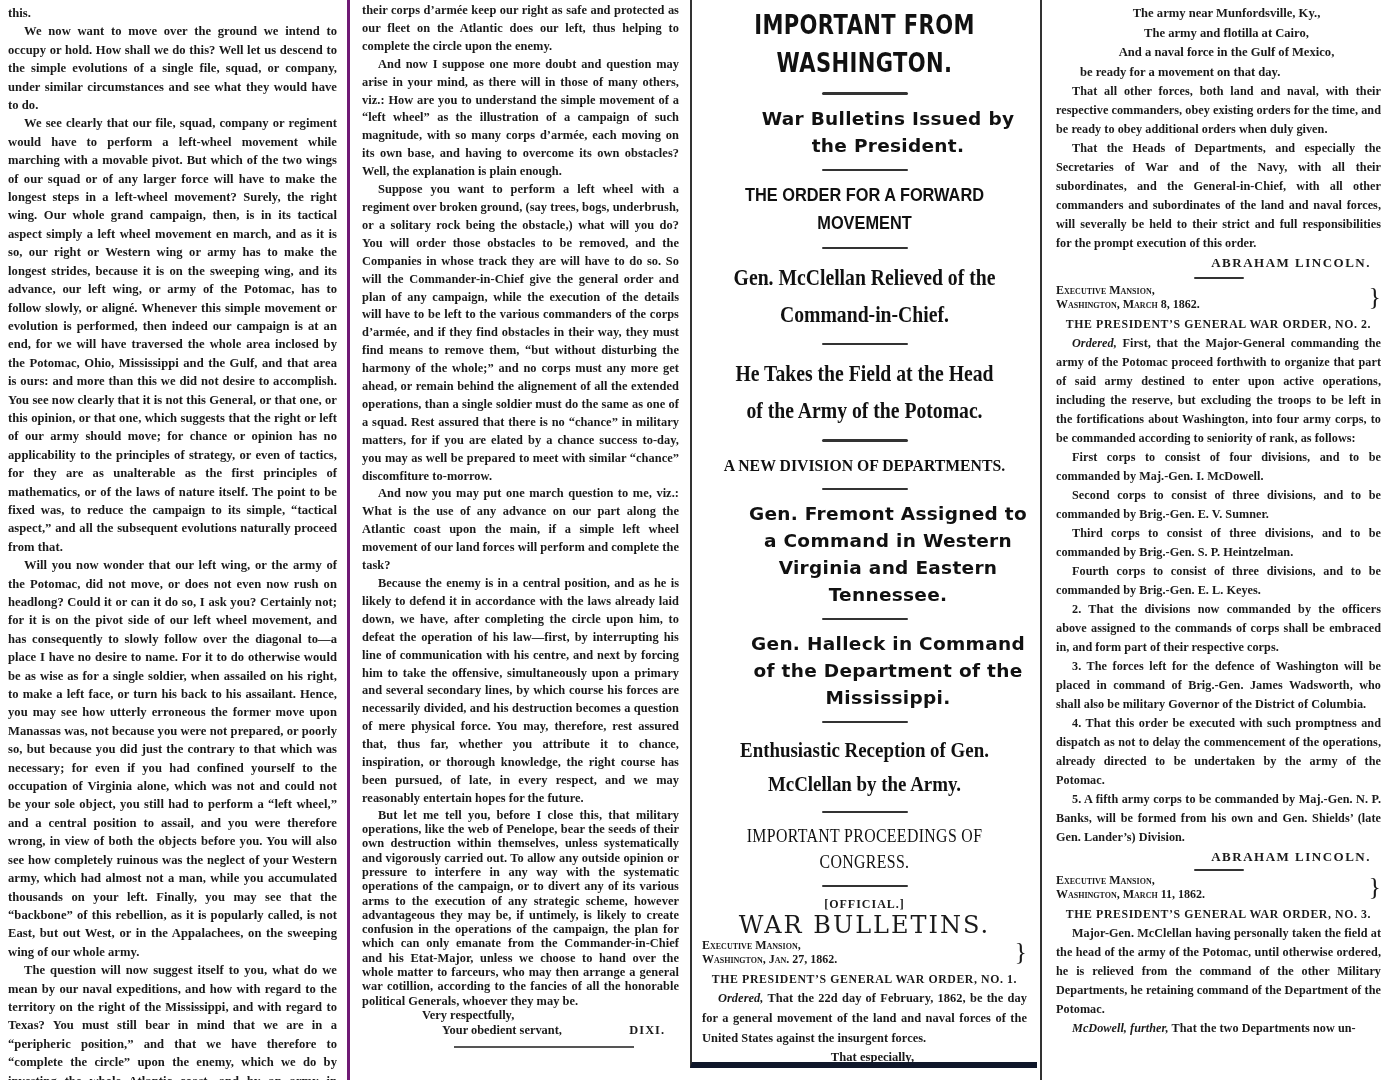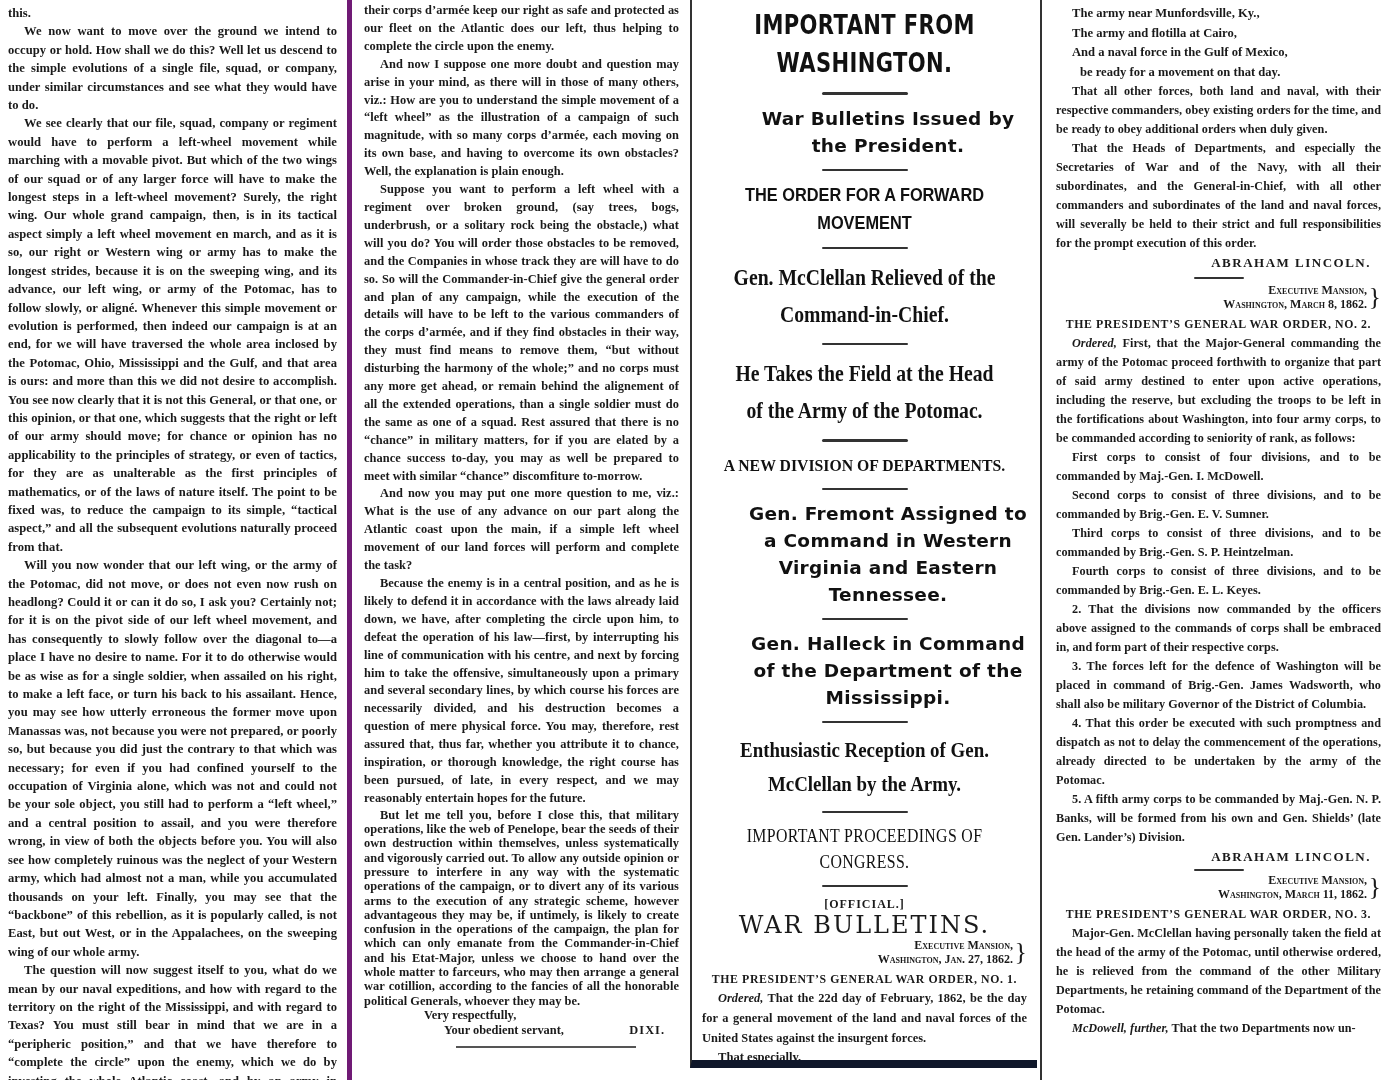--- a/index.html
+++ b/index.html
@@ -1,51 +1,51 @@
 <!DOCTYPE html>
 <html><head>
 <meta charset="utf-8">
 <style>
   html,body{margin:0;padding:0;}
   body{width:1389px;height:1080px;background:#ffffff;overflow:hidden;position:relative;
        font-family:"Liberation Serif","DejaVu Serif",serif;color:#1a1a1a;}
   .page{position:absolute;left:0;top:0;width:1207px;height:1080px;}
   .col{position:absolute;top:0;height:1080px;overflow:hidden;box-sizing:border-box;}
   .c1{left:0;width:345px;padding:4px 8px 0 8px;}
-  .c2{left:347px;width:340px;padding:2px 8px 0 12px;border-left:5px solid #701a75;}
-  .c3{left:690px;width:347px;padding:2px 10px 0 10px;border-left:2px solid #333;height:1068px;border-bottom:8px solid #0f172a;}
+  .c2{left:347px;width:340px;padding:2px 8px 0 12px;border-left:3px solid #701a75;}
+  .c3{left:690px;width:347px;padding:2px 10px 0 10px;border-left:2px solid #333;height:1068px;border-bottom:6px solid #0f172a;}
   .c4{left:1040px;width:349px;padding:4px 8px 0 14px;border-left:2px solid #333;}
   p.body{margin:0;font-size:12.6px;line-height:18.4px;text-align:justify;font-weight:bold;letter-spacing:0.05px;}
   p.indent{text-indent:16px;}
   .c2 p.body{font-size:12.4px;line-height:17.9px;}
   .c2 p.tight{line-height:14.3px;}
   em{}
   .sc{font-variant:small-caps;}
   .hd{text-align:center;font-family:"Liberation Sans","DejaVu Sans",sans-serif;font-weight:bold;color:#111;margin:0;}
   .h-main{font-family:"DejaVu Sans","Liberation Sans",sans-serif;font-size:27px;line-height:38px;transform:scaleX(0.78);letter-spacing:0.5px;margin-top:4px;}
   .h-black{font-family:"DejaVu Sans",sans-serif;font-size:18.5px;line-height:27px;font-weight:900;letter-spacing:0.3px;margin-left:47px;}
   .h-cond{font-size:19px;line-height:28px;transform:scaleX(0.86);}
   .h-serif{font-family:"Liberation Serif","DejaVu Serif",serif;font-size:24px;line-height:37px;font-weight:bold;transform:scaleX(0.82);}
   .h-serif2{font-family:"Liberation Serif","DejaVu Serif",serif;font-size:21px;line-height:34px;font-weight:bold;transform:scaleX(0.9);}
   .h-caps{font-family:"Liberation Serif","DejaVu Serif",serif;font-size:17.5px;line-height:26px;font-weight:bold;transform:scaleX(0.9);}
   .h-caps2{font-family:"Liberation Serif","DejaVu Serif",serif;font-size:18px;line-height:26px;font-weight:normal;transform:scaleX(0.88);letter-spacing:0.4px;}
   .rule{width:86px;height:3px;background:#333;margin:10px auto;border-radius:2px;}
   .rule.thin{height:2px;}
   .official{text-align:center;font-size:12px;font-weight:bold;letter-spacing:1px;margin-top:10px;}
   .bulletins{text-align:center;font-size:24px;line-height:26px;letter-spacing:2px;font-weight:normal;font-family:"DejaVu Serif",serif;}
-  .dateline{text-align:right;font-size:12px;line-height:14px;font-weight:bold;padding-right:14px;position:relative;}
+  .dateline{font-size:12px;line-height:14px;font-weight:bold;padding-right:14px;position:relative;}
   .dateline .brace{position:absolute;right:0;top:0;font-size:26px;line-height:28px;font-weight:normal;}
   .order-title{text-align:center;font-size:11.8px;font-weight:bold;letter-spacing:0.6px;margin:6px 0 2px;}
   .sig{text-align:right;font-size:13px;font-weight:bold;letter-spacing:1.5px;padding-right:10px;line-height:20px;}
   .closing{font-size:12.4px;font-weight:bold;line-height:15px;}
   .closing .l1{padding-left:60px;}
   .closing .l2{padding-left:80px;}
   .closing .l2 .dixi{float:right;margin-right:14px;letter-spacing:1px;}
   .endrule{width:180px;height:2px;background:#555;margin:8px 0 0 92px;}
-  .p-list{margin:0;font-size:12.6px;line-height:19.6px;font-weight:bold;padding-left:16px;}
+  .p-list{margin:0;font-size:12.6px;line-height:19.6px;font-weight:bold;padding-left:16px;text-align:center;}
   .p-hang{margin:0;font-size:12.6px;line-height:19.6px;font-weight:bold;padding-left:24px;}
   .c3 p.body{font-size:12.4px;line-height:19.8px;}
   .c4 p.body{font-size:12.2px;line-height:19px;}
 </style>
 </head>
 <body>
 
 <div class="page">
 
   <div class="col c1">
@@ -53,21 +53,21 @@
     <p class="body indent">We now want to move over the ground we intend to occupy or hold. How shall we do this? Well let us descend to the simple evolutions of a single file, squad, or company, under similar circumstances and see what they would have to do.</p>
     <p class="body indent">We see clearly that our file, squad, company or regiment would have to perform a left-wheel movement while marching with a movable pivot. But which of the two wings of our squad or of any larger force will have to make the longest steps in a left-wheel movement? Surely, the right wing. Our whole grand campaign, then, is in its tactical aspect simply a left wheel movement en march, and as it is so, our right or Western wing or army has to make the longest strides, because it is on the sweeping wing, and its advance, our left wing, or army of the Potomac, has to follow slowly, or aligné. Whenever this simple movement or evolution is performed, then indeed our campaign is at an end, for we will have traversed the whole area inclosed by the Potomac, Ohio, Mississippi and the Gulf, and that area is ours: and more than this we did not desire to accomplish. You see now clearly that it is not this General, or that one, or this opinion, or that one, which suggests that the right or left of our army should move; for chance or opinion has no applicability to the principles of strategy, or even of tactics, for they are as unalterable as the first principles of mathematics, or of the laws of nature itself. The point to be fixed was, to reduce the campaign to its simple, “tactical aspect,” and all the subsequent evolutions naturally proceed from that.</p>
     <p class="body indent">Will you now wonder that our left wing, or the army of the Potomac, did not move, or does not even now rush on headlong? Could it or can it do so, I ask you? Certainly not; for it is on the pivot side of our left wheel movement, and has consequently to slowly follow over the diagonal to—a place I have no desire to name. For it to do otherwise would be as wise as for a single soldier, when assailed on his right, to make a left face, or turn his back to his assailant. Hence, you may see how utterly erroneous the former move upon Manassas was, not because you were not prepared, or poorly so, but because you did just the contrary to that which was necessary; for even if you had confined yourself to the occupation of Virginia alone, which was not and could not be your sole object, you still had to perform a “left wheel,” and a central position to assail, and you were therefore wrong, in view of both the objects before you. You will also see how completely ruinous was the neglect of your Western army, which had almost not a man, while you accumulated thousands on your left. Finally, you may see that the “backbone” of this rebellion, as it is popularly called, is not East, but out West, or in the Appalachees, on the sweeping wing of our whole army.</p>
     <p class="body indent">The question will now suggest itself to you, what do we mean by our naval expeditions, and how with regard to the territory on the right of the Mississippi, and with regard to Texas? You must still bear in mind that we are in a “peripheric position,” and that we have therefore to “complete the circle” upon the enemy, which we do by investing the whole Atlantic coast, and by an army in Kansas and another in Texas. But our uninterrupted base line ends with the Mississippi; beyond that we have only “partisans,” as they are called in military parlance, or Generals who with</p>
   </div>
 
   <div class="col c2">
     <p class="body">their corps d’armée keep our right as safe and protected as our fleet on the Atlantic does our left, thus helping to complete the circle upon the enemy.</p>
     <p class="body indent">And now I suppose one more doubt and question may arise in your mind, as there will in those of many others, viz.: How are you to understand the simple movement of a “left wheel” as the illustration of a campaign of such magnitude, with so many corps d’armée, each moving on its own base, and having to overcome its own obstacles? Well, the explanation is plain enough.</p>
     <p class="body indent">Suppose you want to perform a left wheel with a regiment over broken ground, (say trees, bogs, underbrush, or a solitary rock being the obstacle,) what will you do? You will order those obstacles to be removed, and the Companies in whose track they are will have to do so. So will the Commander-in-Chief give the general order and plan of any campaign, while the execution of the details will have to be left to the various commanders of the corps d’armée, and if they find obstacles in their way, they must find means to remove them, “but without disturbing the harmony of the whole;” and no corps must any more get ahead, or remain behind the alignement of all the extended operations, than a single soldier must do the same as one of a squad. Rest assured that there is no “chance” in military matters, for if you are elated by a chance success to-day, you may as well be prepared to meet with similar “chance” discomfiture to-morrow.</p>
-    <p class="body indent">And now you may put one more question to me, viz.: What is the use of any advance on our part along the Atlantic coast upon the main, if a simple left wheel movement of our land forces will perform and complete the task?</p>
+    <p class="body indent">And now you may put one march question to me, viz.: What is the use of any advance on our part along the Atlantic coast upon the main, if a simple left wheel movement of our land forces will perform and complete the task?</p>
     <p class="body indent">Because the enemy is in a central position, and as he is likely to defend it in accordance with the laws already laid down, we have, after completing the circle upon him, to defeat the operation of his law—first, by interrupting his line of communication with his centre, and next by forcing him to take the offensive, simultaneously upon a primary and several secondary lines, by which course his forces are necessarily divided, and his destruction becomes a question of mere physical force. You may, therefore, rest assured that, thus far, whether you attribute it to chance, inspiration, or thorough knowledge, the right course has been pursued, of late, in every respect, and we may reasonably entertain hopes for the future.</p>
     <p class="body indent tight">But let me tell you, before I close this, that military operations, like the web of Penelope, bear the seeds of their own destruction within themselves, unless systematically and vigorously carried out. To allow any outside opinion or pressure to interfere in any way with the systematic operations of the campaign, or to divert any of its various arms to the execution of any strategic scheme, however advantageous they may be, if untimely, is likely to create confusion in the operations of the campaign, the plan for which can only emanate from the Commander-in-Chief and his Etat-Major, unless we choose to hand over the whole matter to farceurs, who may then arrange a general war cotillion, according to the fancies of all the honorable political Generals, whoever they may be.</p>
     <div class="closing">
       <div class="l1">Very respectfully,</div>
       <div class="l2">
         <span>Your obedient servant,</span>
         <span class="dixi">DIXI.</span>
       </div>
     </div>
     <div class="endrule"></div>

